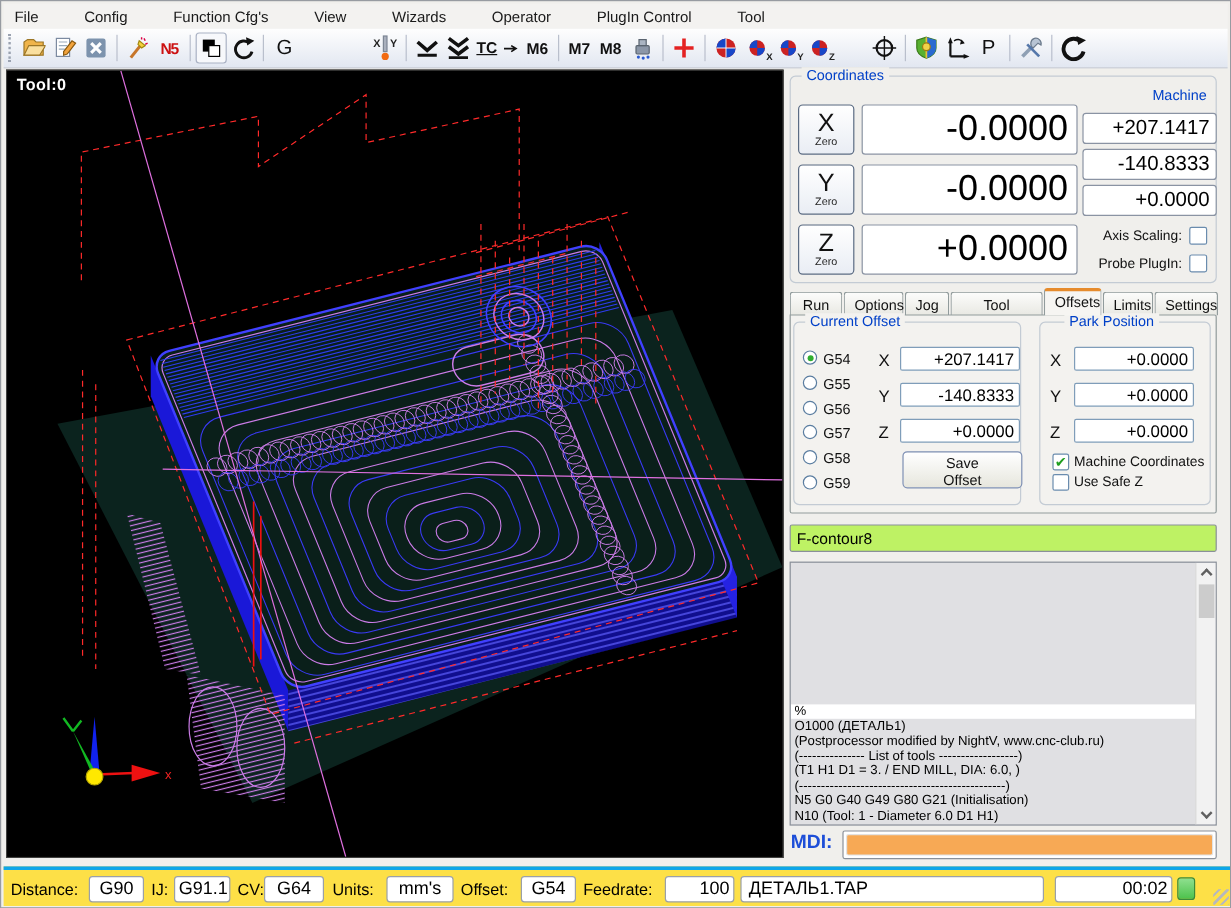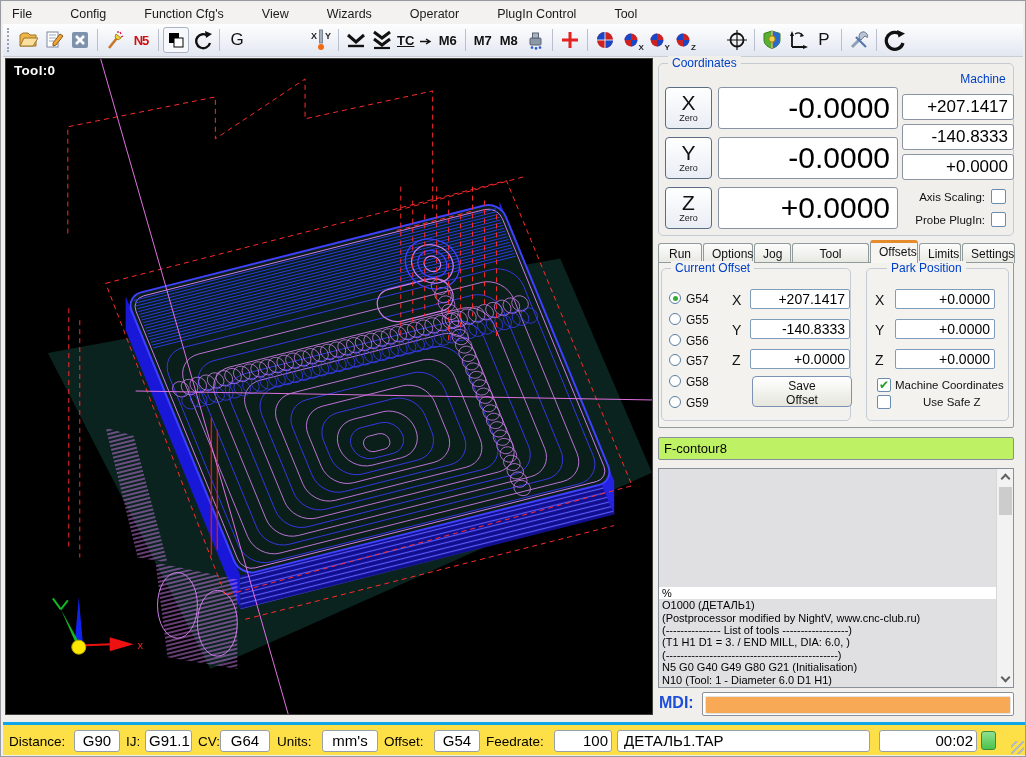--- a/index.html
+++ b/index.html
@@ -606,21 +606,21 @@
       <div class="axis-label" style="left:8px;top:23px;">X</div>
       <div class="ofield" style="left:28px;top:20px;">+0.0000</div>
       <div class="axis-label" style="left:8px;top:53px;">Y</div>
       <div class="ofield" style="left:28px;top:50px;">+0.0000</div>
       <div class="axis-label" style="left:8px;top:83px;">Z</div>
       <div class="ofield" style="left:28px;top:80px;">+0.0000</div>
 
       <div class="checkbox" style="left:10px;top:109px;width:14px;height:14px;">✔</div>
       <div class="chk-label" style="left:28px;top:110px;text-align:left;">Machine Coordinates</div>
       <div class="checkbox" style="left:10px;top:126px;width:14px;height:14px;"></div>
-      <div class="chk-label" style="left:28px;top:127px;text-align:right;margin-left:28px;">Use Safe Z</div>
+      <div class="chk-label" style="left:28px;top:127px;text-align:right;">Use Safe Z</div>
     </div>
 
     <input class="prog-input" readonly="" value="F-contour8" style="">
 
     <div class="gcode-list">
       <div class="gcode-rows">
         <div class="gcode-line sel">%</div>
         <div class="gcode-line">O1000 (ДЕТАЛЬ1)</div>
         <div class="gcode-line">(Postprocessor modified by NightV, www.cnc-club.ru)</div>
         <div class="gcode-line">(--------------- List of tools ------------------)</div>

